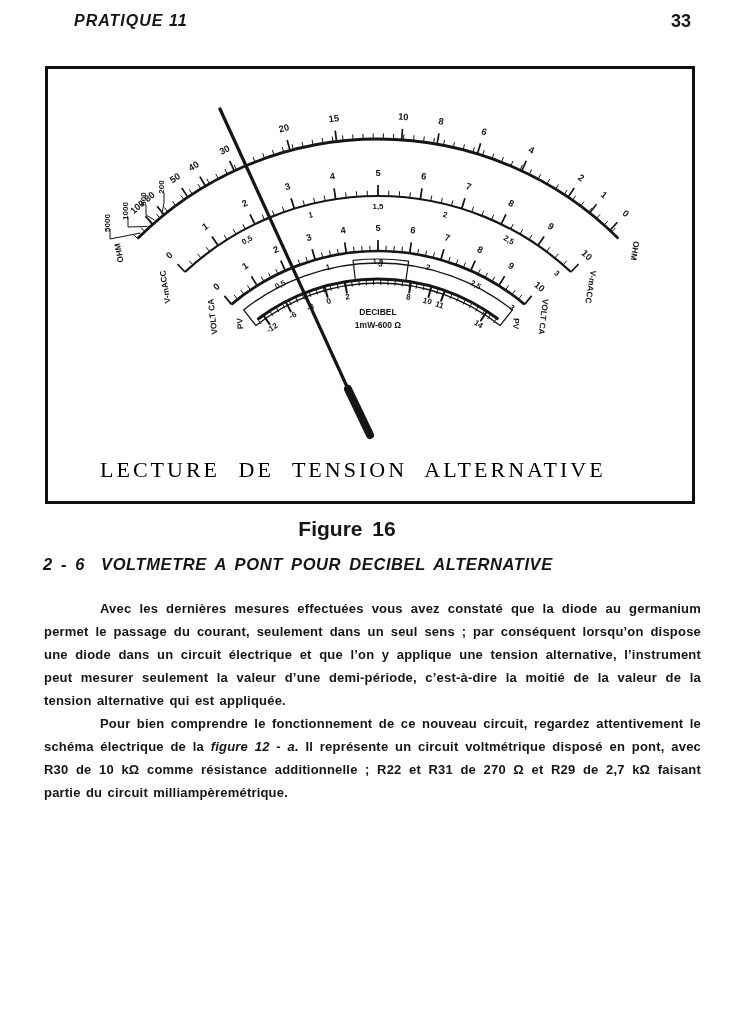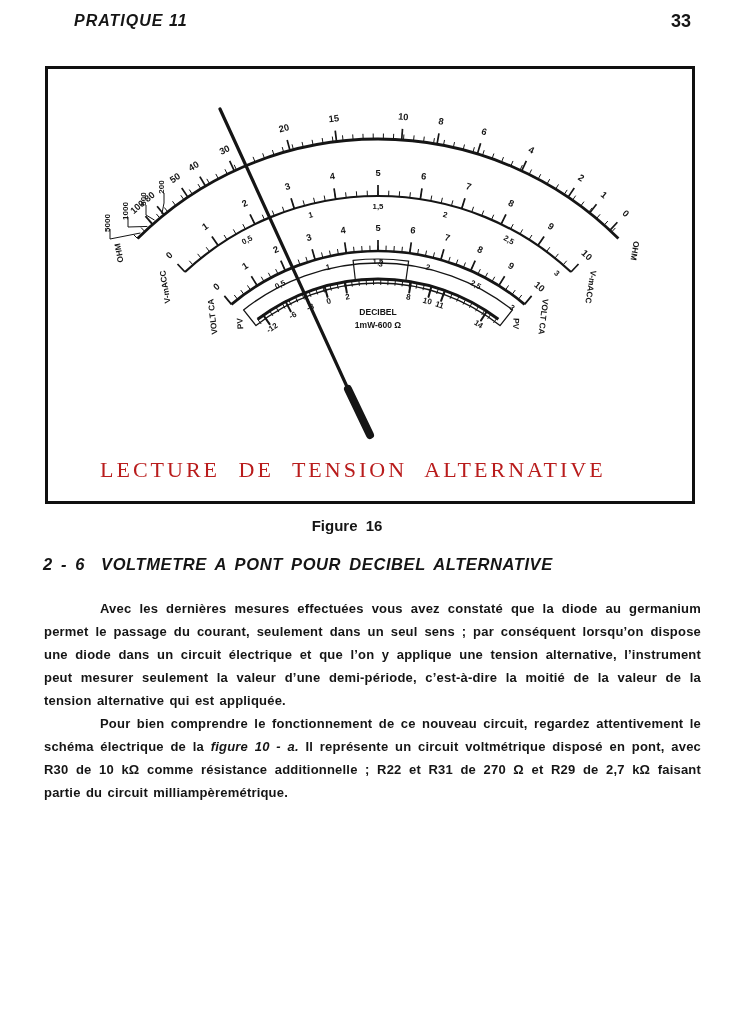--- a/index.html
+++ b/index.html
@@ -16,25 +16,25 @@
     font-size:18px;font-weight:700;
   }
   .figure-box{
     position:absolute;left:45px;top:66px;width:644px;height:432px;
     border:3px solid #101010;background:#ffffff;
   }
   .meter-svg{position:absolute;left:0;top:4px;width:644px;height:378px;}
   .figure-caption{
     position:absolute;left:52px;bottom:18px;
     font-family:"Liberation Serif",serif;font-size:22px;font-weight:400;
-    letter-spacing:3px;word-spacing:10px;color:#b91c1c;white-space:nowrap;text-align:right;
+    letter-spacing:3px;word-spacing:10px;color:#000000;white-space:nowrap;text-align:right;
   }
   .figure-label{
     position:absolute;top:517px;left:0;width:694px;text-align:center;
-    font-size:15px;font-weight:700;word-spacing:4px;
+    font-size:21px;font-weight:700;word-spacing:4px;
   }
   .section-heading{
     position:absolute;top:555px;left:43px;width:670px;
     font-size:16.5px;font-weight:700;font-style:italic;letter-spacing:.6px;word-spacing:3px;
     white-space:nowrap;
   }
   .section-heading .sec-num{margin-right:16px;}
   .body-text{
     position:absolute;top:597px;left:44px;width:657px;
     font-size:13px;font-weight:700;line-height:23px;
@@ -361,16 +361,16 @@
   </div>
 
   <div class="figure-label">Figure 16</div>
 
   <div class="section-heading">
     <span class="sec-num">2 - 6</span><span>VOLTMETRE A PONT POUR DECIBEL ALTERNATIVE</span>
   </div>
 
   <div class="body-text">
     <p><span>Avec les dernières mesures effectuées vous avez constaté que la diode au germanium permet le passage du courant, seulement dans un seul sens ; par conséquent lorsqu’on dispose une diode dans un circuit électrique et que l’on y applique une tension alternative, l’instrument peut mesurer seulement la valeur d’une demi-période, c’est-à-dire la moitié de la valeur de la tension alternative qui est appliquée.</span></p>
-    <p><span>Pour bien comprendre le fonctionnement de ce nouveau circuit, regardez attentivement le schéma électrique de la </span><span class="em-italic">figure 10 - a.</span><span> Il représente un circuit voltmétrique disposé en pont, avec R30 de 10 kΩ comme résistance additionnelle ; R22 et R31 de 270 Ω et R29 de 2,7 kΩ faisant partie du circuit milliampèremétrique.</span></p>
+    <p><span>Pour bien comprendre le fonctionnement de ce nouveau circuit, regardez attentivement le schéma électrique de la </span><span class="em-italic">figure 12 - a.</span><span> Il représente un circuit voltmétrique disposé en pont, avec R30 de 10 kΩ comme résistance additionnelle ; R22 et R31 de 270 Ω et R29 de 2,7 kΩ faisant partie du circuit milliampèremétrique.</span></p>
   </div>
 
 </div>
 
 </body></html>

